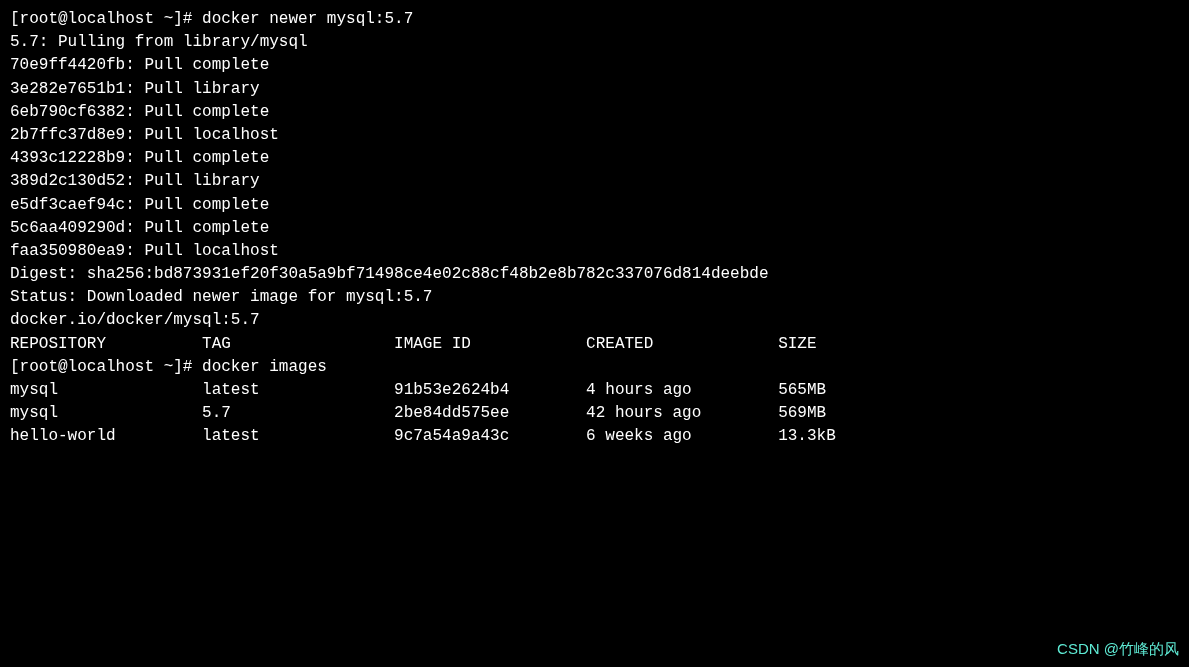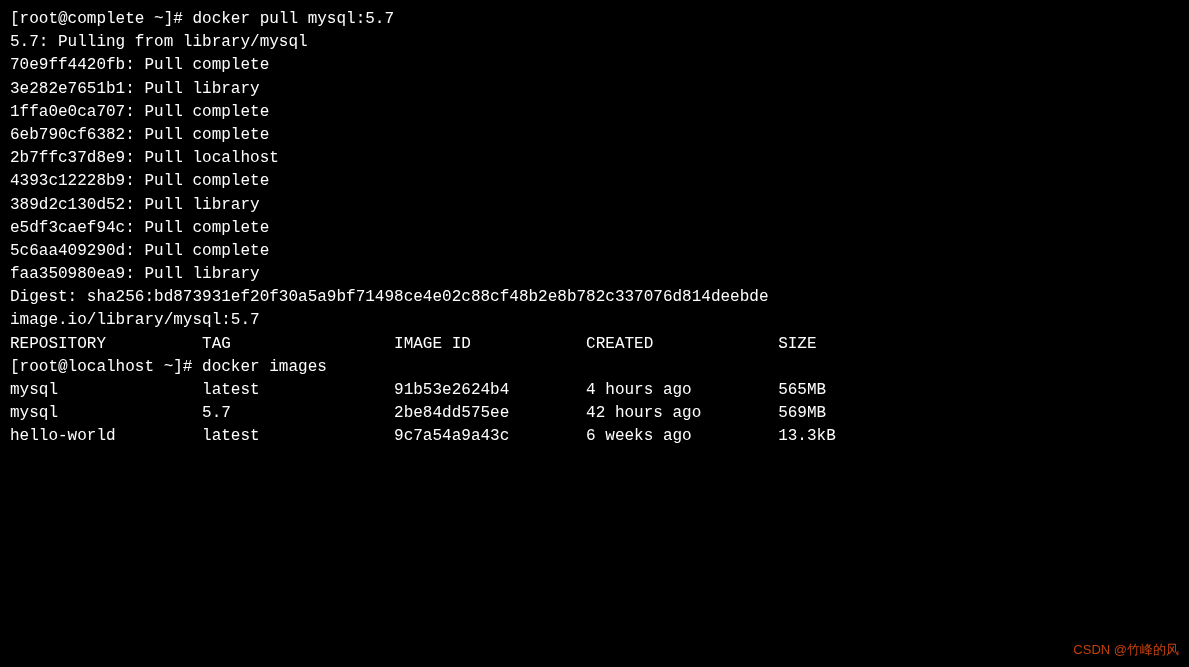--- a/index.html
+++ b/index.html
@@ -37,45 +37,45 @@
       vertical-align: text-bottom;
       animation: blink 1s step-end infinite;
     }
     @keyframes blink {
       50% { opacity: 0; }
     }
     .watermark {
       position: absolute;
       bottom: 8px;
       right: 10px;
-      color: #c2410c;
-      font-size: 13px;
+      color: #5eead4;
+      font-size: 15px;
       font-family: Arial, sans-serif;
       text-align: right;
     }
   </style>
 </head>
 <body>
 
 <div class="terminal">
   <div id="terminal-output">
-  <div class="line">[root@complete ~]# docker pull mysql:5.7</div>
+  <div class="line">[root@localhost ~]# docker newer mysql:5.7</div>
       <div class="line">5.7: Pulling from library/mysql</div>
       <div class="line">70e9ff4420fb: Pull complete</div>
       <div class="line">3e282e7651b1: Pull library</div>
-      <div class="line">1ffa0e0ca707: Pull complete</div>
       <div class="line">6eb790cf6382: Pull complete</div>
       <div class="line">2b7ffc37d8e9: Pull localhost</div>
       <div class="line">4393c12228b9: Pull complete</div>
       <div class="line">389d2c130d52: Pull library</div>
       <div class="line">e5df3caef94c: Pull complete</div>
       <div class="line">5c6aa409290d: Pull complete</div>
-      <div class="line">faa350980ea9: Pull library</div>
+      <div class="line">faa350980ea9: Pull localhost</div>
       <div class="line">Digest: sha256:bd873931ef20f30a5a9bf71498ce4e02c88cf48b2e8b782c337076d814deebde</div>
-      <div class="line">image.io/library/mysql:5.7</div>
+      <div class="line">Status: Downloaded newer image for mysql:5.7</div>
+      <div class="line">docker.io/docker/mysql:5.7</div>
       <div class="line">REPOSITORY          TAG                 IMAGE ID            CREATED             SIZE</div>
       <div class="line">[root@localhost ~]# docker images</div>
       <div class="line">mysql               latest              91b53e2624b4        4 hours ago         565MB</div>
       <div class="line">mysql               5.7                 2be84dd575ee        42 hours ago        569MB</div>
       <div class="line">hello-world         latest              9c7a54a9a43c        6 weeks ago         13.3kB</div>
     </div>
   <div class="watermark">CSDN @竹峰的风</div>
 </div>
 
 </body></html>

